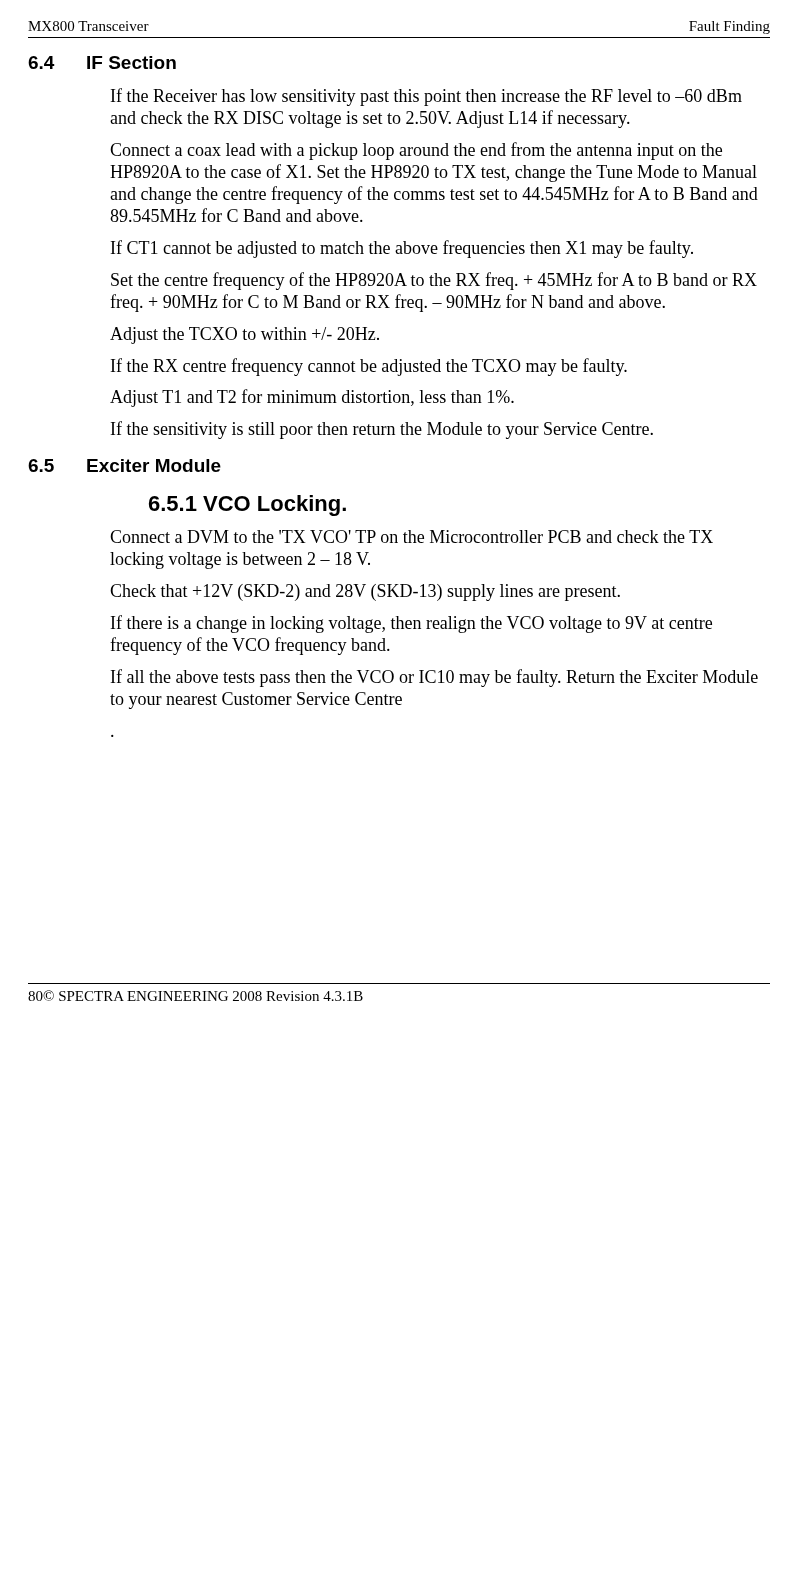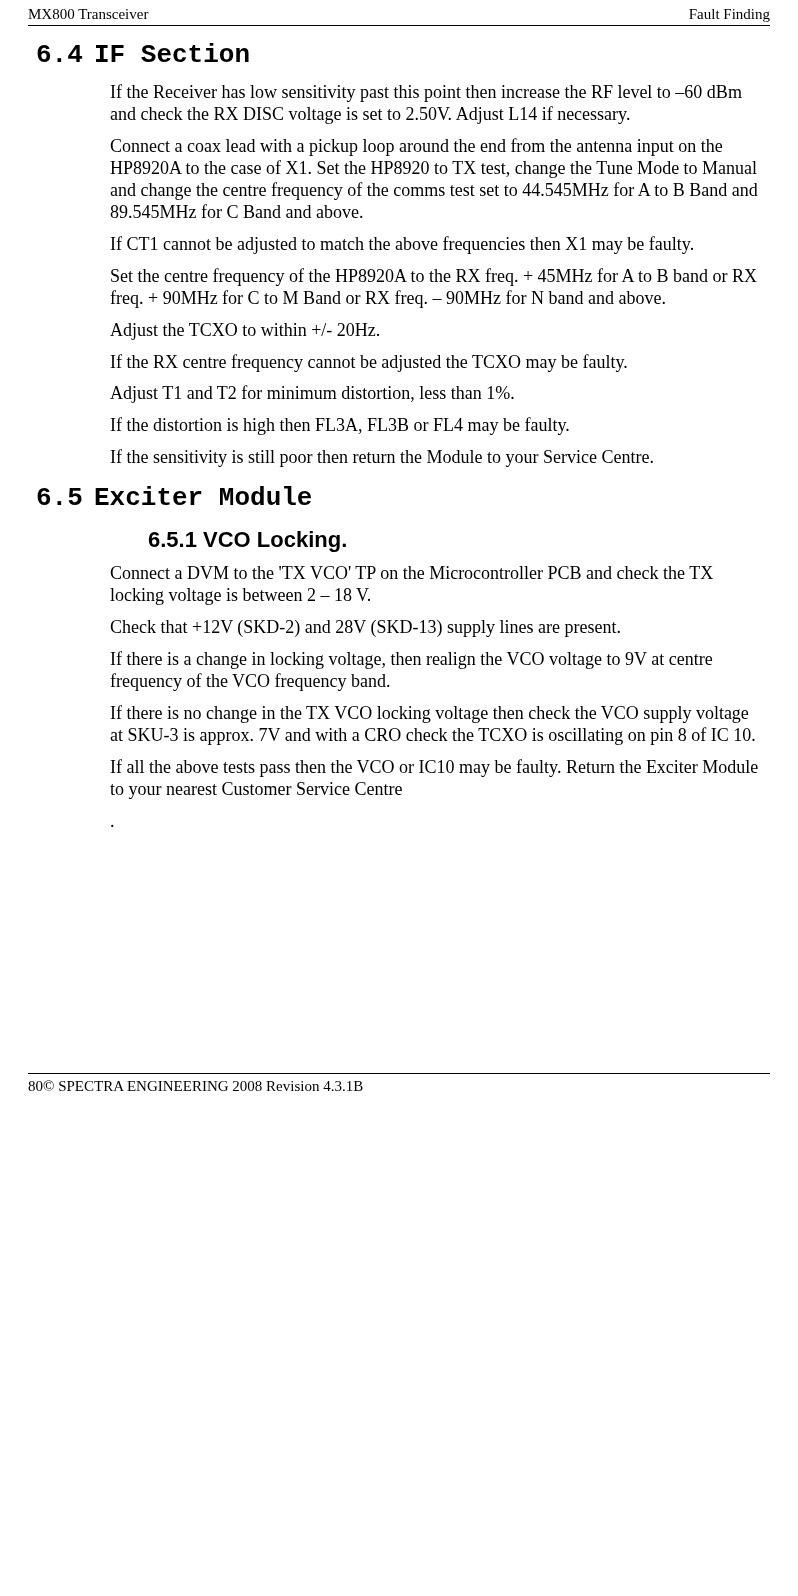--- a/index.html
+++ b/index.html
@@ -4,45 +4,45 @@
 <style>
   body {
     margin: 0;
     padding: 0;
     font-family: "Times New Roman", Times, serif;
     background: #fff;
     color: #000;
     width: 798px;
   }
   .page {
-    padding: 0 28px;
+    padding: 12px 28px;
     box-sizing: border-box;
   }
   .header-row {
     display: flex;
     justify-content: space-between;
     font-size: 15px;
     padding-top: 6px;
     padding-bottom: 2px;
   }
   .hr-top {
     border: none;
     border-top: 1.2px solid #000;
     margin: 0 0 10px 0;
   }
   .hr-bottom {
     border: none;
     border-top: 1.2px solid #000;
     margin: 0;
   }
   h2.sec {
-    font-family: Liberation Mono, monospace;
+    font-family: Liberation Sans, sans-serif;
     font-weight: bold;
-    font-size: 26px;
-    margin: 14px 0 12px 8px;
+    font-size: 19px;
+    margin: 14px 0 12px 0;
     display: flex;
   }
   h2.sec .num {
     min-width: 58px;
   }
   h3.subsec {
     font-family: Arial, Helvetica, sans-serif;
     font-weight: bold;
     font-size: 22px;
     margin: 14px 0 10px 120px;
@@ -77,34 +77,32 @@
     <span>IF Section</span>
   </h2>
 
   <p class="body">If the Receiver has low sensitivity past this point then increase the RF level to –60 dBm and check the RX DISC voltage is set to 2.50V. Adjust L14 if necessary.</p>
   <p class="body">Connect a coax lead with a pickup loop around the end from the antenna input on the HP8920A to the case of X1. Set the HP8920 to TX test, change the Tune Mode to Manual and change the centre frequency of the comms test set to 44.545MHz for A to B Band and 89.545MHz for C Band and above.</p>
   <p class="body">If CT1 cannot be adjusted to match the above frequencies then X1 may be faulty.</p>
   <p class="body">Set the centre frequency of the HP8920A to the RX freq. + 45MHz for A to B band or RX freq. + 90MHz for C to M Band or RX freq. – 90MHz for N band and above.</p>
   <p class="body">Adjust the TCXO to within +/- 20Hz.</p>
   <p class="body">If the RX centre frequency cannot be adjusted the TCXO may be faulty.</p>
   <p class="body">Adjust T1 and T2 for minimum distortion, less than 1%.</p>
-  <p class="body">If the distortion is high then FL3A, FL3B or FL4 may be faulty.</p>
   <p class="body">If the sensitivity is still poor then return the Module to your Service Centre.</p>
 
   <h2 class="sec">
     <span class="num">6.5</span>
     <span>Exciter Module</span>
   </h2>
 
   <h3 class="subsec">6.5.1 VCO Locking.</h3>
 
   <p class="body">Connect a DVM to the 'TX VCO' TP on the Microcontroller PCB and check the TX locking voltage is between 2 – 18 V.</p>
   <p class="body">Check that +12V (SKD-2) and 28V (SKD-13) supply lines are present.</p>
   <p class="body">If there is a change in locking voltage, then realign the VCO voltage to 9V at centre frequency of the VCO frequency band.</p>
-  <p class="body">If there is no change in the TX VCO locking voltage then check the VCO supply voltage at SKU-3 is approx. 7V and with a CRO check the TCXO is oscillating on pin 8 of IC 10.</p>
   <p class="body">If all the above tests pass then the VCO or IC10 may be faulty. Return the Exciter Module to your nearest Customer Service Centre</p>
   <p class="body">.</p>
 
   <div class="spacer-bottom"></div>
 
   <hr class="hr-bottom">
   <div class="footer-row">
     <span>80</span>
     <span>© SPECTRA ENGINEERING 2008 Revision 4.3.1B</span>
   </div>

